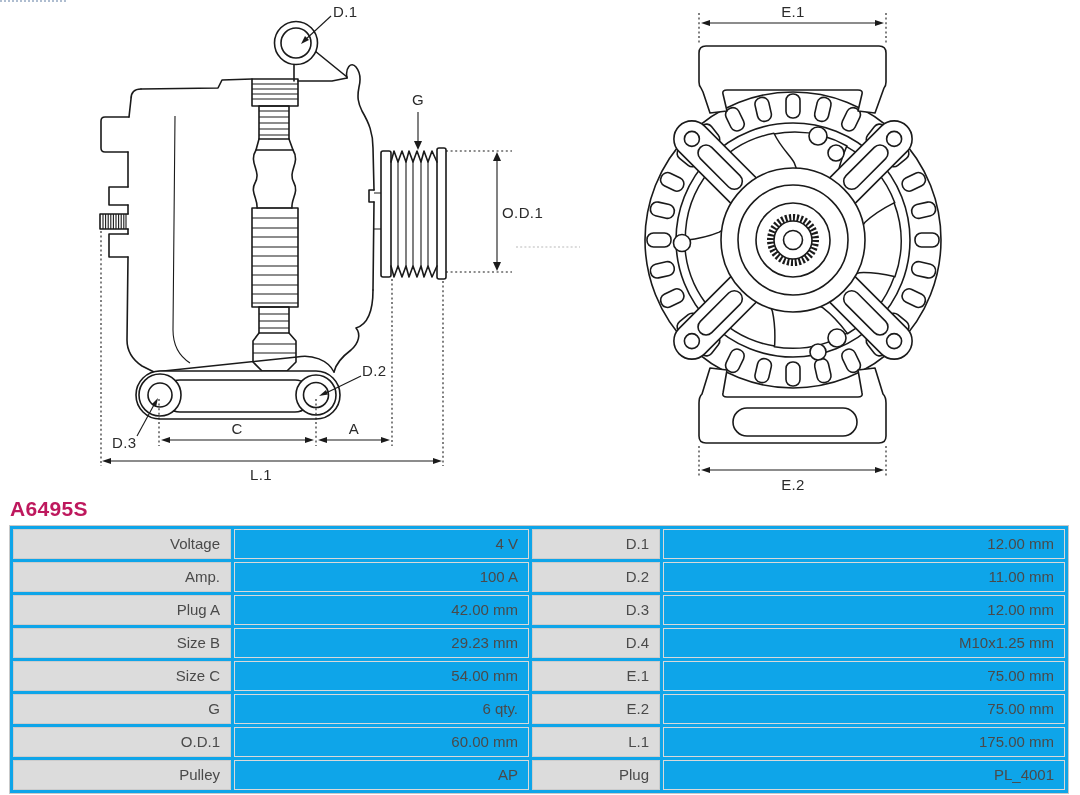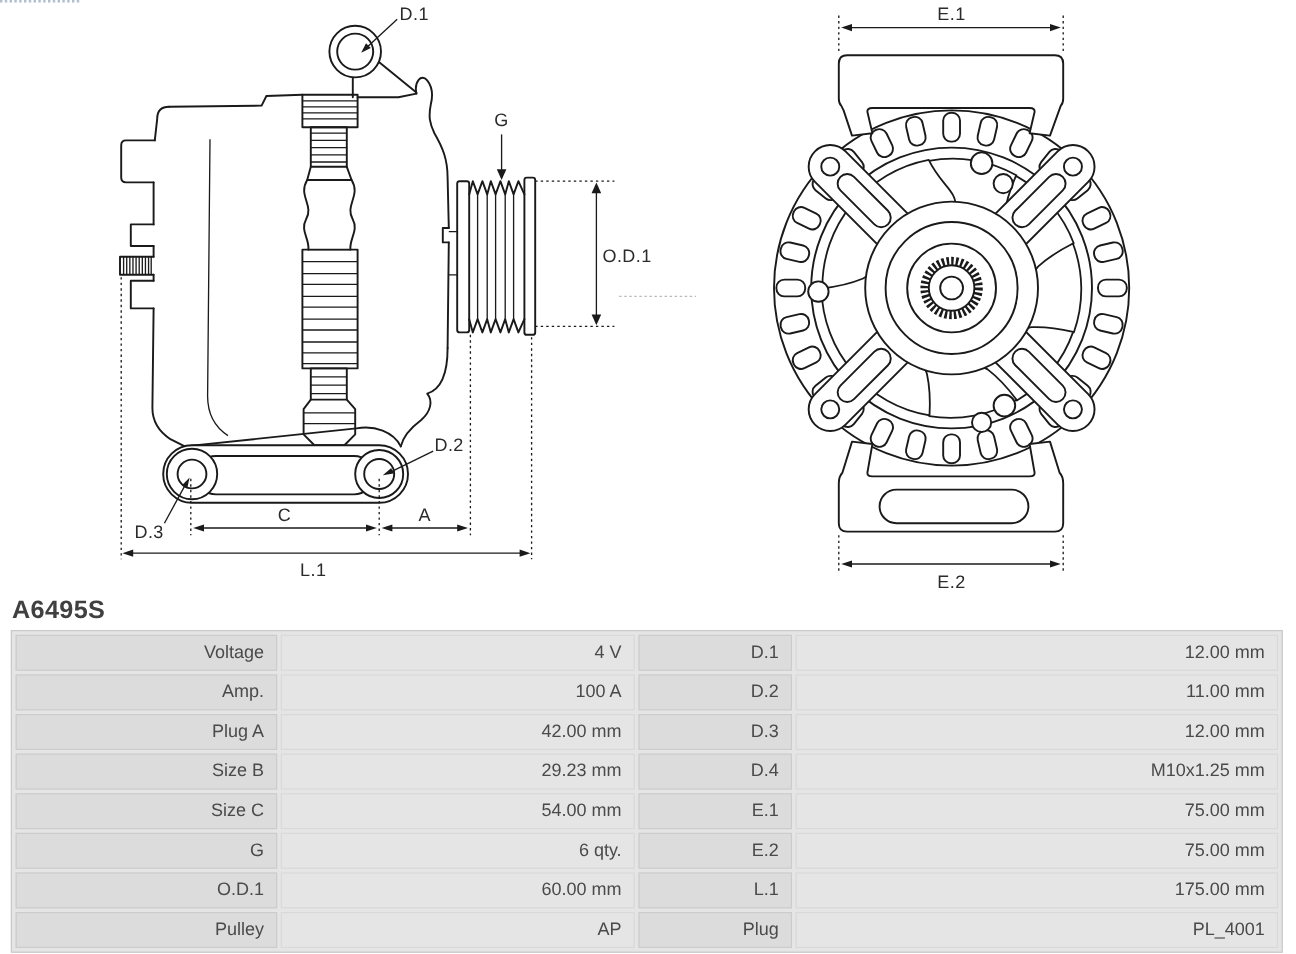--- a/index.html
+++ b/index.html
@@ -8,22 +8,22 @@
   svg.diagram{display:block;width:1080px;height:497px;}
   .outline{fill:none;stroke:#1a1a1a;stroke-width:1.6;stroke-linejoin:round;stroke-linecap:round;}
   .outline-f{fill:#fff;stroke:#1a1a1a;stroke-width:1.6;stroke-linejoin:round;}
   .thin{fill:none;stroke:#1a1a1a;stroke-width:1.1;}
   .dim{fill:none;stroke:#1a1a1a;stroke-width:1.1;}
   .dot{fill:none;stroke:#1a1a1a;stroke-width:1.1;stroke-dasharray:2 2.6;}
   .faint{fill:none;stroke:#b9b9b9;stroke-width:1;stroke-dasharray:2 2.2;}
   .ah{fill:#1a1a1a;stroke:none;}
   .dim-label{font:15px "Liberation Sans",sans-serif;fill:#2b2b2b;letter-spacing:.4px;}
   .knurl{fill:#fff;stroke:#1a1a1a;stroke-width:7;stroke-dasharray:2.1 1.8;}
-  .part-number{margin:0 0 0 10px;padding-top:1px;font-size:21px;line-height:22px;font-weight:bold;letter-spacing:.3px;color:#404040;}
-  table.spec{border-collapse:separate;border-spacing:3px;table-layout:fixed;width:1060px;margin:5px 0 0 9px;border:1px solid #c9c9c9;background:#e5e5e5;}
+  .part-number{margin:0 0 0 10px;padding-top:1px;font-size:21px;line-height:22px;font-weight:bold;letter-spacing:.3px;color:#be185d;}
+  table.spec{border-collapse:separate;border-spacing:3px;table-layout:fixed;width:1060px;margin:5px 0 0 9px;border:1px solid #c9c9c9;background:#0ea5e9;}
   table.spec td{height:19px;font-size:15px;color:#4a4a4a;text-align:right;padding:4px 10px 5px 6px;border:1px solid #d9d9d9;white-space:nowrap;overflow:hidden;}
   table.spec td.lbl{background:#dcdcdc;border-color:#cccccc;}
 </style>
 </head>
 <body>
 
 <div class="edge-artifact"></div>
 
 <svg class="diagram" viewBox="0 0 1080 497" xmlns="http://www.w3.org/2000/svg" xmlns:xlink="http://www.w3.org/1999/xlink">
   <defs>

